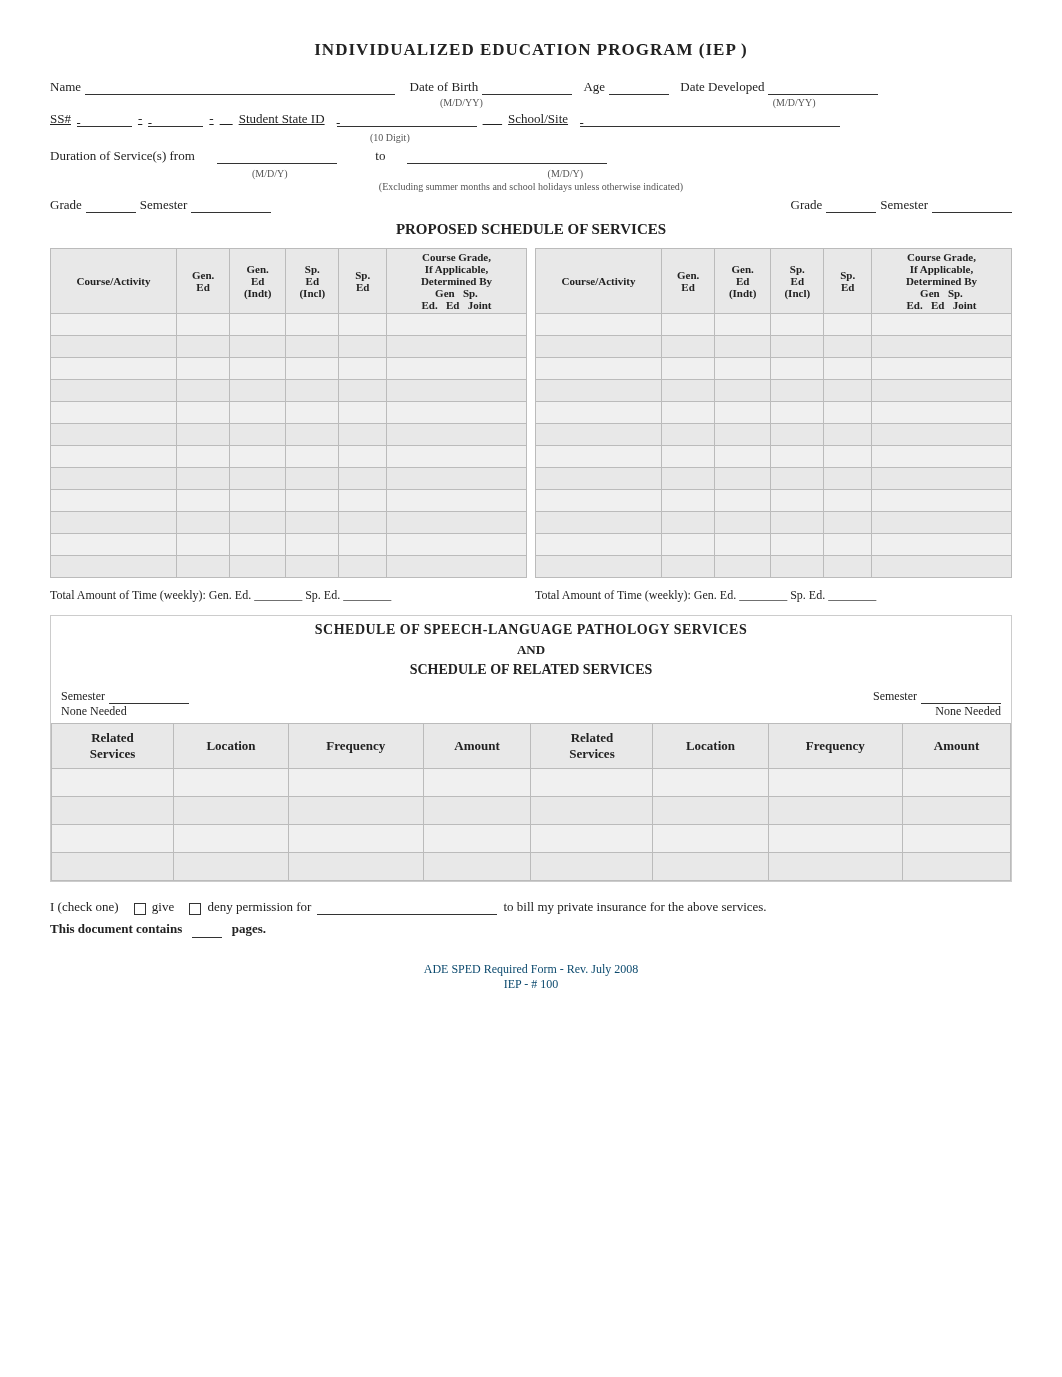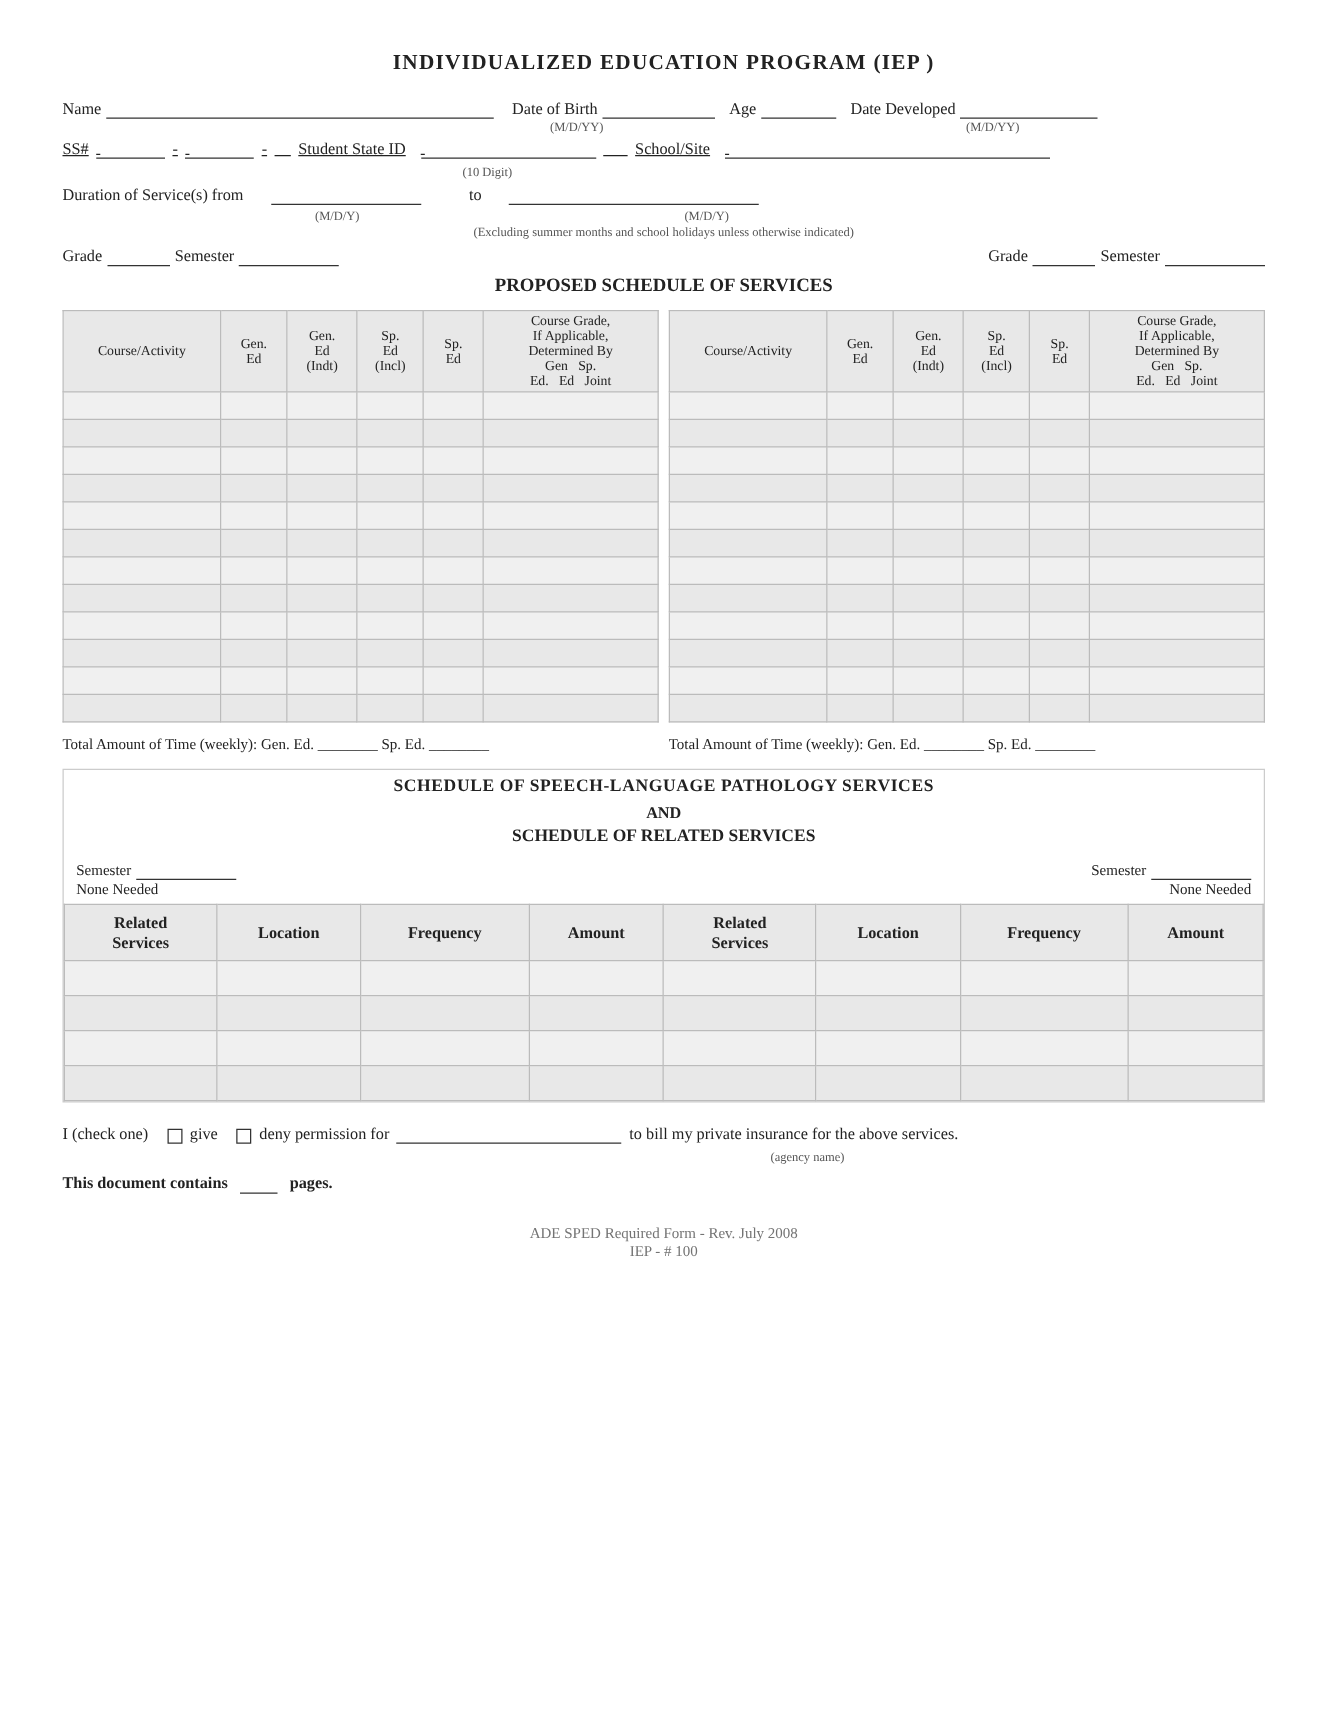--- a/index.html
+++ b/index.html
@@ -75,21 +75,21 @@
       font-size: 11.5px;
     }
     .schedule-table th, .schedule-table td {
       border: 1px solid #bbb;
       padding: 2px 3px;
       text-align: center;
       vertical-align: middle;
     }
     .schedule-table th {
       background: #e8e8e8;
-      font-weight: normal;
+      font-weight: bold;
       font-size: 11px;
     }
     .schedule-table .data-row td {
       height: 22px;
       background: #f0f0f0;
     }
     .schedule-table .data-row:nth-child(even) td {
       background: #e8e8e8;
     }
     .total-tables-row {
@@ -211,21 +211,21 @@
     .pages-line {
       border-bottom: 1px solid #333;
       display: inline-block;
       width: 30px;
     }
 
     .footer-text {
       text-align: center;
       font-size: 12px;
       margin-top: 24px;
-      color: #737373;
+      color: #0c4a6e;
     }
 
     .small-note {
       font-size: 10px;
       text-align: center;
       color: #555;
     }
   </style>
 </head>
 <body>
@@ -615,21 +615,20 @@
     <span>I (check one)</span>
     &nbsp;
     <span class="checkbox"></span>
     <span>give</span>
     &nbsp;
     <span class="checkbox"></span>
     <span>deny permission for</span>
     <span class="agency-line">&nbsp;</span>
     <span>to bill my private insurance for the above services.</span>
   </div>
-  <div style="padding-left:230px;" class="small-note">(agency name)</div>
 </div>
 
 <div class="pages-row">
   <span>This document contains</span>
   &nbsp;
   <span class="pages-line">&nbsp;</span>
   &nbsp;
   <span>pages.</span>
 </div>
 

